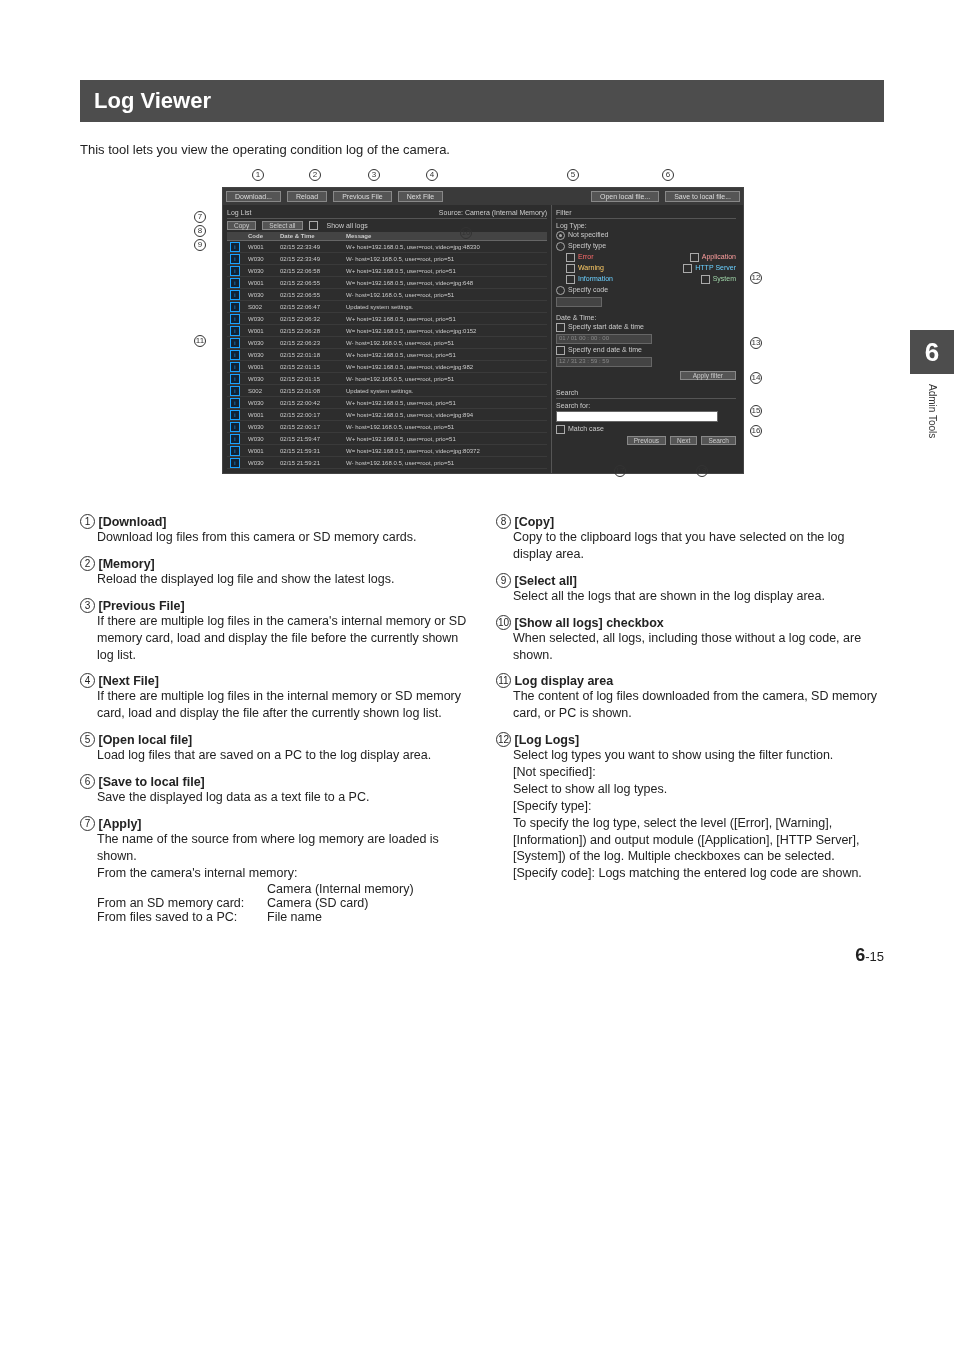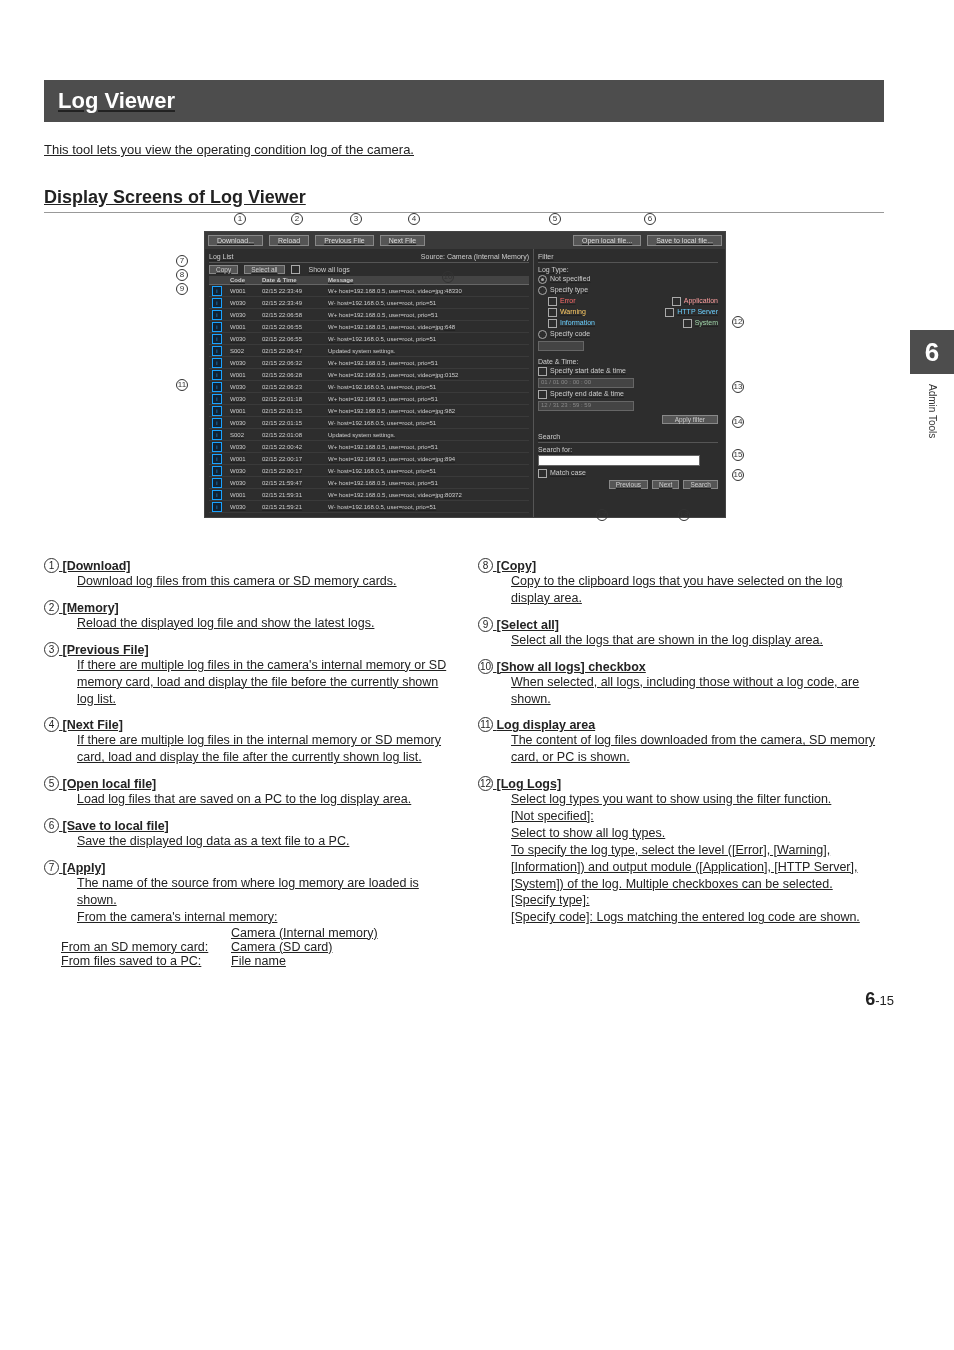--- a/index.html
+++ b/index.html
@@ -4,24 +4,23 @@
 <style>
   body {
     margin: 0;
     font-family: Arial, Helvetica, sans-serif;
     color: #222;
     background: #fff;
     width: 954px;
     position: relative;
   }
   .page {
-    padding: 80px 70px 60px 44px;
+    padding: 80px 70px 60px 80px;
     box-sizing: border-box;
     position: relative;
-    text-decoration: underline;
   }
   .title-bar {
     background: #4d4d4d;
     color: #fff;
     font-size: 22px;
     font-weight: bold;
     padding: 8px 14px;
     margin-bottom: 20px;
   }
   .intro {
@@ -185,21 +184,21 @@
     border-radius: 50%;
     width: 13px;
     height: 13px;
     line-height: 13px;
     text-align: center;
     font-size: 10px;
     vertical-align: 1px;
   }
   .item .hd b { font-weight: bold; }
   .item .bd {
-    margin-left: 33px;
+    margin-left: 17px;
     line-height: 1.35;
   }
   .tbl-row { margin-left: 17px; display:flex; }
   .tbl-row .k { width: 170px; }
   .tbl-row .v { flex:1; }
   
   .side-tab {
     position: absolute;
     right: 0;
     top: 330px;
@@ -217,34 +216,33 @@
   .side-tab .vt {
     writing-mode: vertical-rl;
     font-size: 10px;
     text-align: center;
     margin: 10px auto 0;
     color: #333;
   }
   .footer {
     position: absolute;
     bottom: 28px;
-    right: 60px;
+    right: 70px;
     font-size: 13px;
     text-align: right;
   }
   .footer b { font-size: 18px; }
 </style>
 </head>
 <body>
 
 <div class="page">
 
   <div class="title-bar">Log Viewer</div>
   <div class="intro">This tool lets you view the operating condition log of the camera.</div>
-  <div class="section-h">Display Screens of Log Viewer</div>
 
   <div class="shot-wrap">
 
     <div class="call" style="left:40px; top:-18px;"><span class="circ">1</span></div>
     <div class="call" style="left:97px; top:-18px;"><span class="circ">2</span></div>
     <div class="call" style="left:156px; top:-18px;"><span class="circ">3</span></div>
     <div class="call" style="left:214px; top:-18px;"><span class="circ">4</span></div>
     <div class="call" style="left:355px; top:-18px;"><span class="circ">5</span></div>
     <div class="call" style="left:450px; top:-18px;"><span class="circ">6</span></div>
     <div class="call" style="left:-18px; top:24px;"><span class="circ">7</span></div>
@@ -511,22 +509,22 @@
         </div>
       <div class="item">
           <div class="hd"><span class="num">11</span> <b>Log display area</b></div>
           <div class="bd">The content of log files downloaded from the camera, SD memory card, or PC is shown.</div>
         </div>
       <div class="item">
         <div class="hd"><span class="num">12</span> <b>[Log Logs]</b></div>
         <div class="bd">Select log types you want to show using the filter function.</div>
         <div class="bd">[Not specified]:</div>
         <div class="bd">Select to show all log types.</div>
+        <div class="bd">[Specify type]:</div>
         <div class="bd">To specify the log type, select the level ([Error], [Warning], [Information]) and output module ([Application], [HTTP Server], [System]) of the log. Multiple checkboxes can be selected.</div>
-        <div class="bd">[Specify type]:</div>
         <div class="bd">[Specify code]: Logs matching the entered log code are shown.</div>
       </div>
     </div>
   </div>
 
   <div class="side-tab">
     <div class="sq">6</div>
     <div class="vt">Admin Tools</div>
   </div>
 

